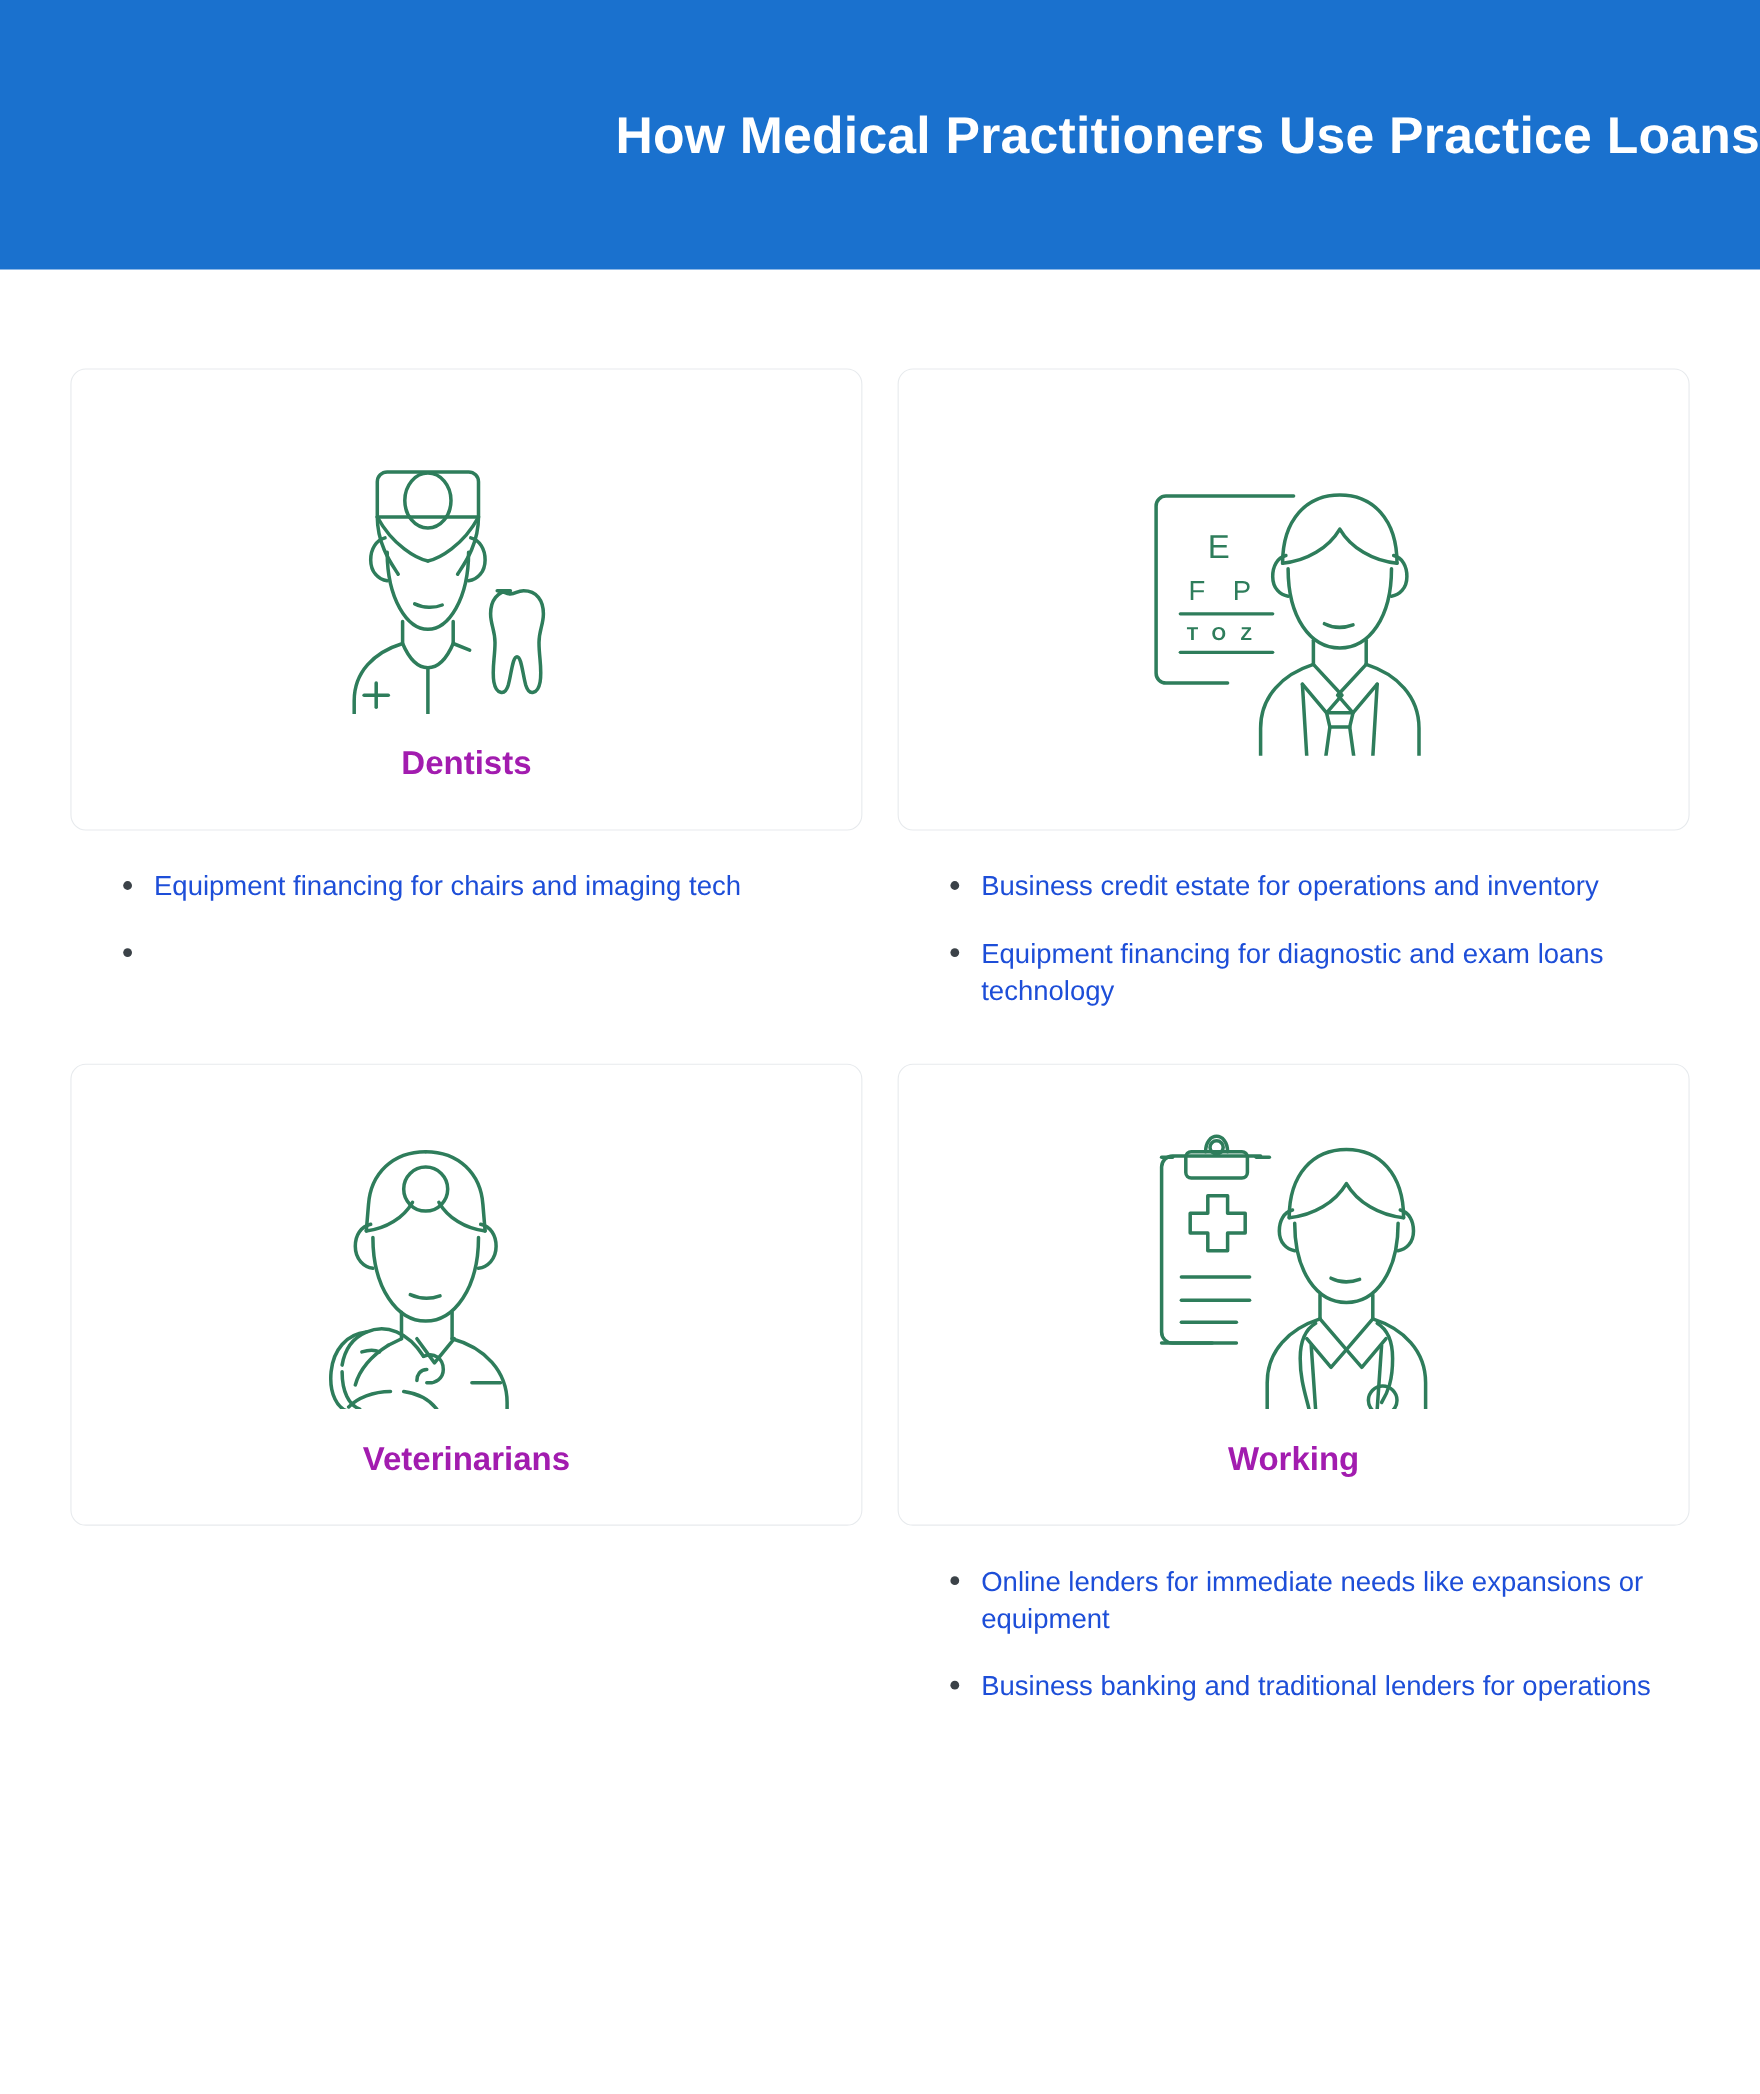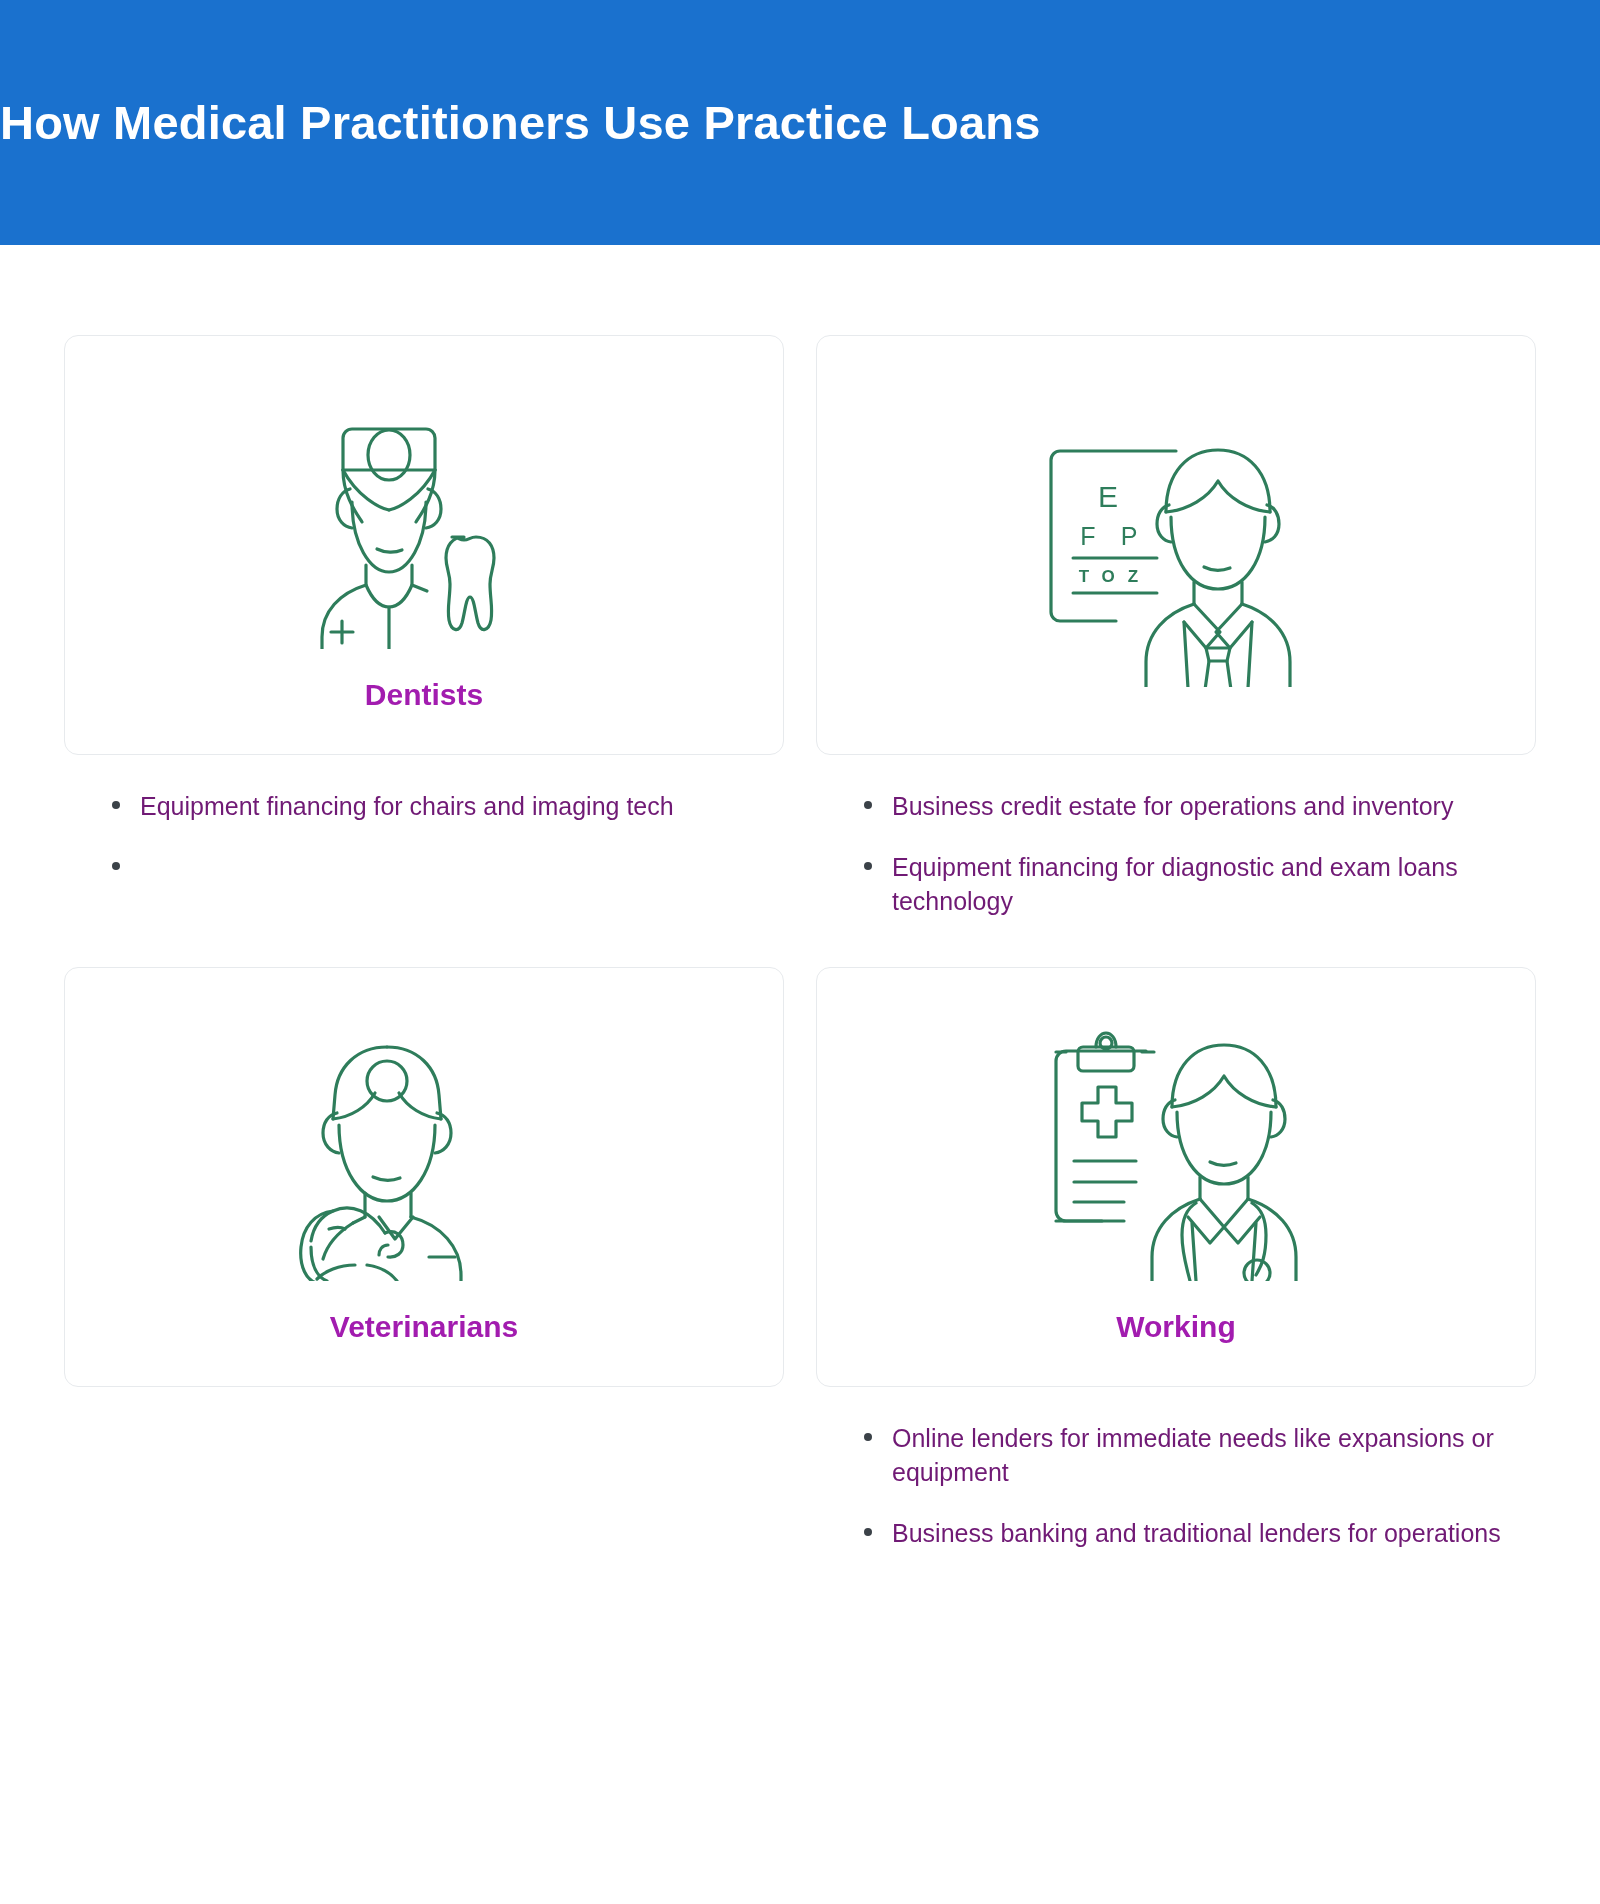--- a/index.html
+++ b/index.html
@@ -22,21 +22,21 @@
   
   .header-banner {
     position: absolute;
     left: 0;
     top: 0;
     width: 1600px;
     height: 245px;
     background: #1a71ce;
     display: flex;
     align-items: center;
-    justify-content: flex-start;
+    justify-content: flex-end;
   }
   .header-title {
     color: #ffffff;
     font-size: 47px;
     font-weight: bold;
     letter-spacing: 0.2px;
     text-align: center;
     font-family: "Liberation Sans", sans-serif;
   }
 
@@ -96,21 +96,21 @@
     list-style: none;
     padding: 34px 30px 0 40px;
     margin: 0;
   }
   .bullets li {
     position: relative;
     padding-left: 36px;
     margin-bottom: 26px;
     font-size: 25px;
     line-height: 1.38;
-    color: #701a75;
+    color: #1d4ed8;
     font-family: "Liberation Sans", sans-serif;
   }
   .bullets li:last-child { margin-bottom: 0; }
   .bullets li .dot {
     position: absolute;
     left: 8px;
     top: 12px;
     width: 8px;
     height: 8px;
     border-radius: 50%;

